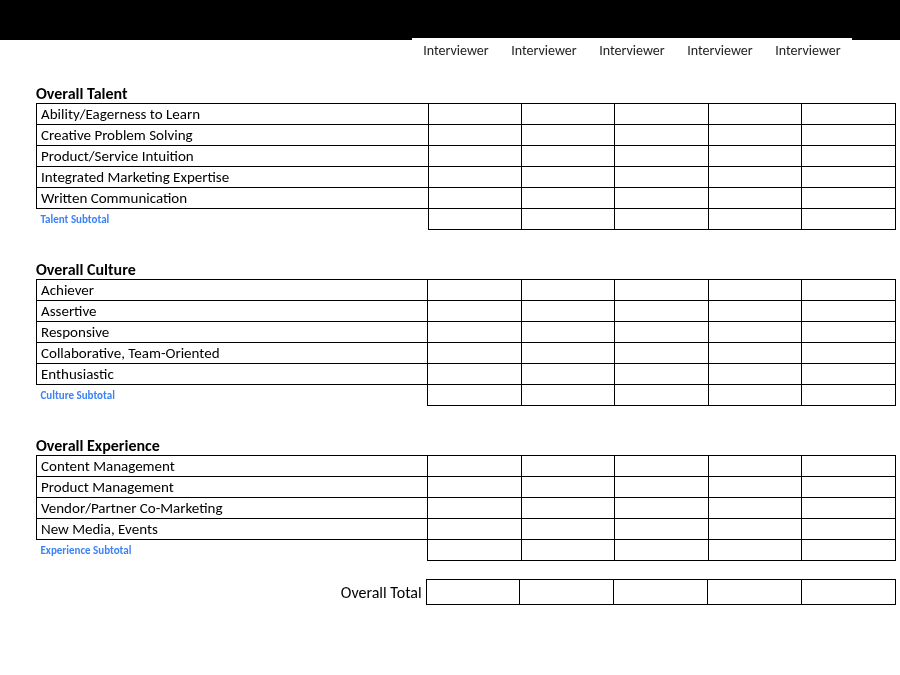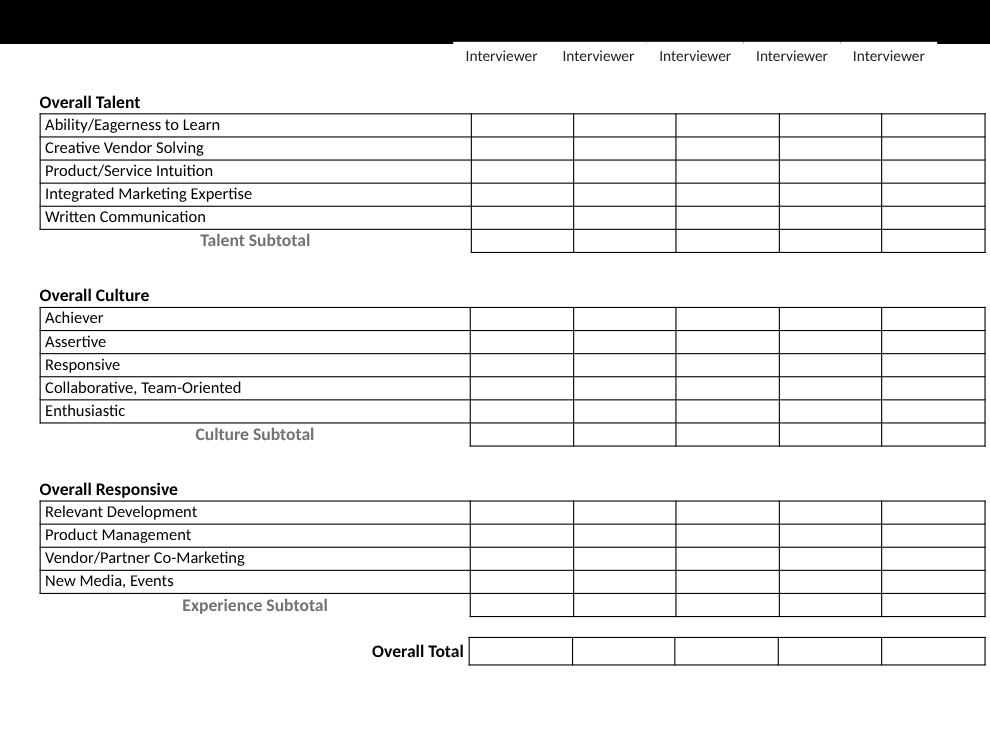--- a/index.html
+++ b/index.html
@@ -8,23 +8,23 @@
   .headers{position:absolute;top:38px;left:0;width:900px;height:26px;display:flex}
   .headers .spacer{width:412px}
   .headers .h{width:88px;text-align:center;font-size:14px;color:#222;background:#fff;line-height:26px}
   .content{position:absolute;top:82px;left:36px;width:860px}
   .section-title{font-weight:700;font-size:16px;margin:2px 0 0 0}
   table{border-collapse:collapse;width:860px}
   td{padding:0 4px;height:20px;vertical-align:middle;font-size:15px}
   .label{width:394px;border:1px solid #000}
   .cell{width:88px;border:1px solid #000}
   .gap{height:28px}
-  .subtotal-row .sub-label{width:394px;text-align:center;font-weight:700;color:#737373;font-size:16px;border:none;padding-right:4px}
+  .subtotal-row .sub-label{width:394px;text-align:left;font-weight:700;color:#3b82f6;font-size:11px;border:none;padding-right:4px}
   .subtotal-row .cell{border:1px solid #000}
-  .total-row .tot-label{width:394px;text-align:right;font-weight:700;font-size:16px;border:none;padding-right:4px}
+  .total-row .tot-label{width:394px;text-align:right;font-weight:400;font-size:16px;border:none;padding-right:4px}
   .total-row .cell{border:1.5px solid #000;height:24px}
 </style>
 </head>
 <body>
 
 <div class="page">
   <div class="topbar"></div>
 
   <div class="headers">
     <div class="spacer"></div>
@@ -42,21 +42,21 @@
       <tbody>
       <tr>
             <td class="label">Ability/Eagerness to Learn</td>
             <td class="cell"></td>
             <td class="cell"></td>
             <td class="cell"></td>
             <td class="cell"></td>
             <td class="cell"></td>
           </tr>
       <tr>
-            <td class="label">Creative Vendor Solving</td>
+            <td class="label">Creative Problem Solving</td>
             <td class="cell"></td>
             <td class="cell"></td>
             <td class="cell"></td>
             <td class="cell"></td>
             <td class="cell"></td>
           </tr>
       <tr>
             <td class="label">Product/Service Intuition</td>
             <td class="cell"></td>
             <td class="cell"></td>
@@ -142,25 +142,25 @@
             <td class="cell"></td>
             <td class="cell"></td>
             <td class="cell"></td>
             <td class="cell"></td>
           </tr>
     </tbody>
       </table>
 
     <div class="gap"></div>
 
-    <div class="section-title">Overall Responsive</div>
-    <table>
-      <tbody>
-      <tr>
-            <td class="label">Relevant Development</td>
+    <div class="section-title">Overall Experience</div>
+    <table>
+      <tbody>
+      <tr>
+            <td class="label">Content Management</td>
             <td class="cell"></td>
             <td class="cell"></td>
             <td class="cell"></td>
             <td class="cell"></td>
             <td class="cell"></td>
           </tr>
       <tr>
             <td class="label">Product Management</td>
             <td class="cell"></td>
             <td class="cell"></td>

